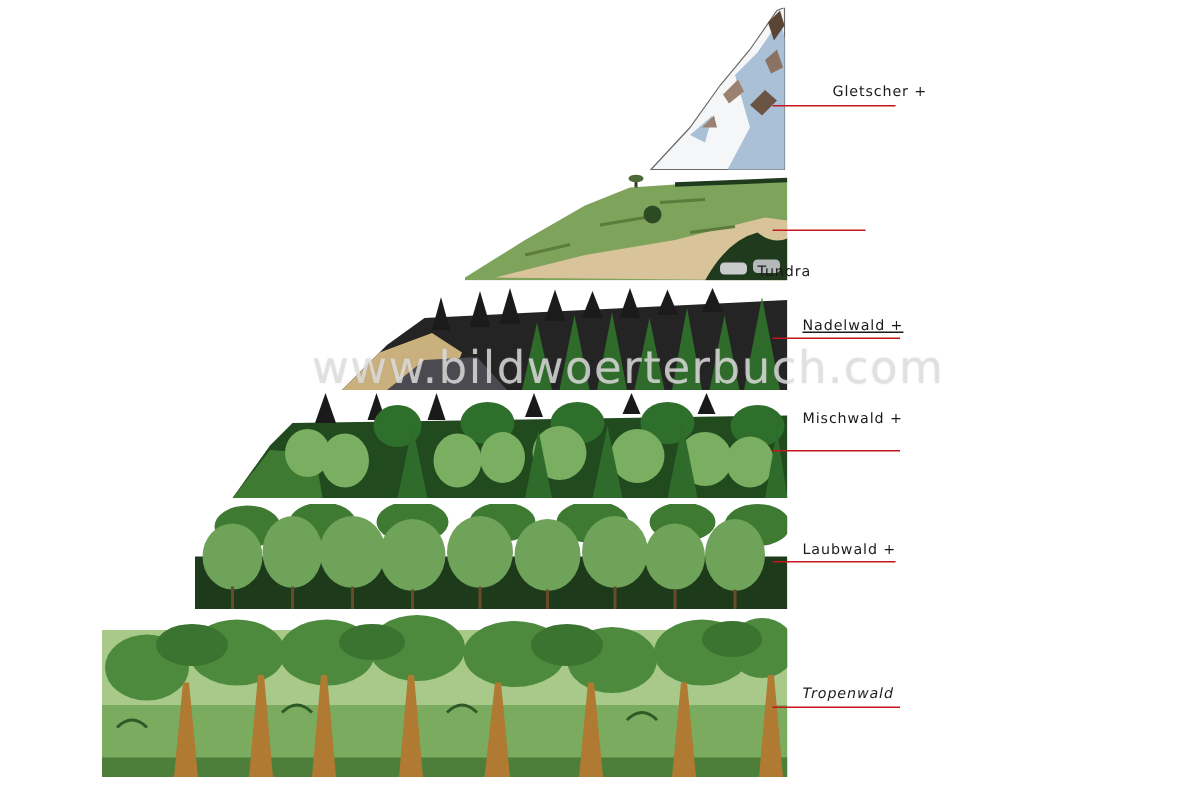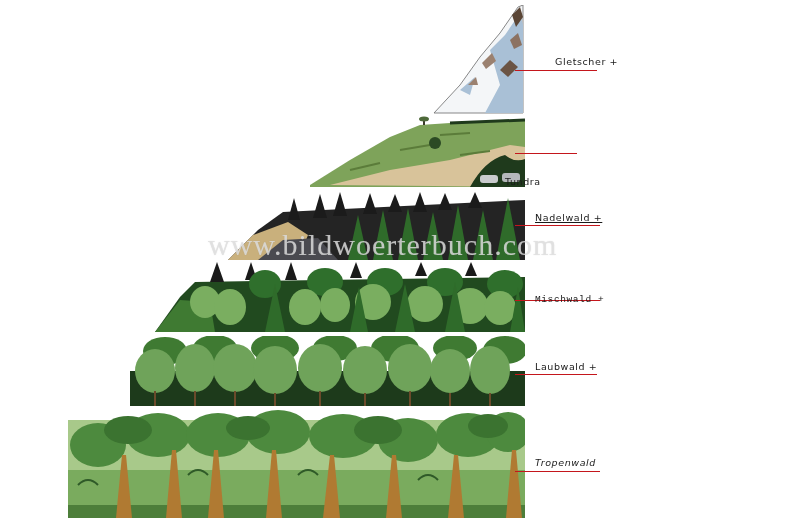--- a/index.html
+++ b/index.html
@@ -8,21 +8,20 @@
   .band svg { display:block; }
   .label {
     position:absolute; font-size:9.5px; color:#1a1a1a; letter-spacing:0.6px;
     white-space:nowrap; cursor:pointer;
   }
   .leader { position:absolute; height:1px; background:#c4161c; }
   .watermark {
     position:absolute; left:208px; top:228px; font-size:30px; color:rgba(225,225,225,0.78);
     letter-spacing:1px; white-space:nowrap; pointer-events:none;
     text-shadow: 0 0 1px rgba(150,150,150,0.35);
-    font-family: Liberation Serif, serif;
   }
 </style>
 </head>
 <body>
 
 <div>
 
   <div class="band" style="left:430px;top:5px;width:95px;height:110px;">
     <svg width="95" height="110" viewBox="0 0 95 110">
       <polygon points="4,108 30,80 50,52 70,28 88,2 93,0 93,108" fill="#f4f6f8" stroke="#6a6a6a" stroke-width="0.8"></polygon>
@@ -199,21 +198,21 @@
   <div class="leader" style="left:515px;top:70px;width:82px;"></div>
   <div class="label" style="left:535px;top:56px;margin-left:20px;">Gletscher +</div>
 
   <div class="leader" style="left:515px;top:153px;width:62px;"></div>
   <div class="label" style="left:505px;top:140px;margin-top:36px;">Tundra</div>
 
   <div class="leader" style="left:515px;top:225px;width:85px;"></div>
   <div class="label" style="left:535px;top:212px;text-decoration:underline;">Nadelwald +</div>
 
   <div class="leader" style="left:515px;top:300px;width:85px;"></div>
-  <div class="label" style="left:535px;top:294px;font-family:Liberation Mono, monospace;">Mischwald +</div>
+  <div class="label" style="left:535px;top:274px;">Mischwald +</div>
 
   <div class="leader" style="left:515px;top:374px;width:82px;"></div>
   <div class="label" style="left:535px;top:361px;text-align:right;">Laubwald +</div>
 
   <div class="leader" style="left:515px;top:471px;width:85px;"></div>
   <div class="label" style="left:535px;top:457px;font-style:italic;">Tropenwald</div>
 
 </div>
 
 </body></html>

